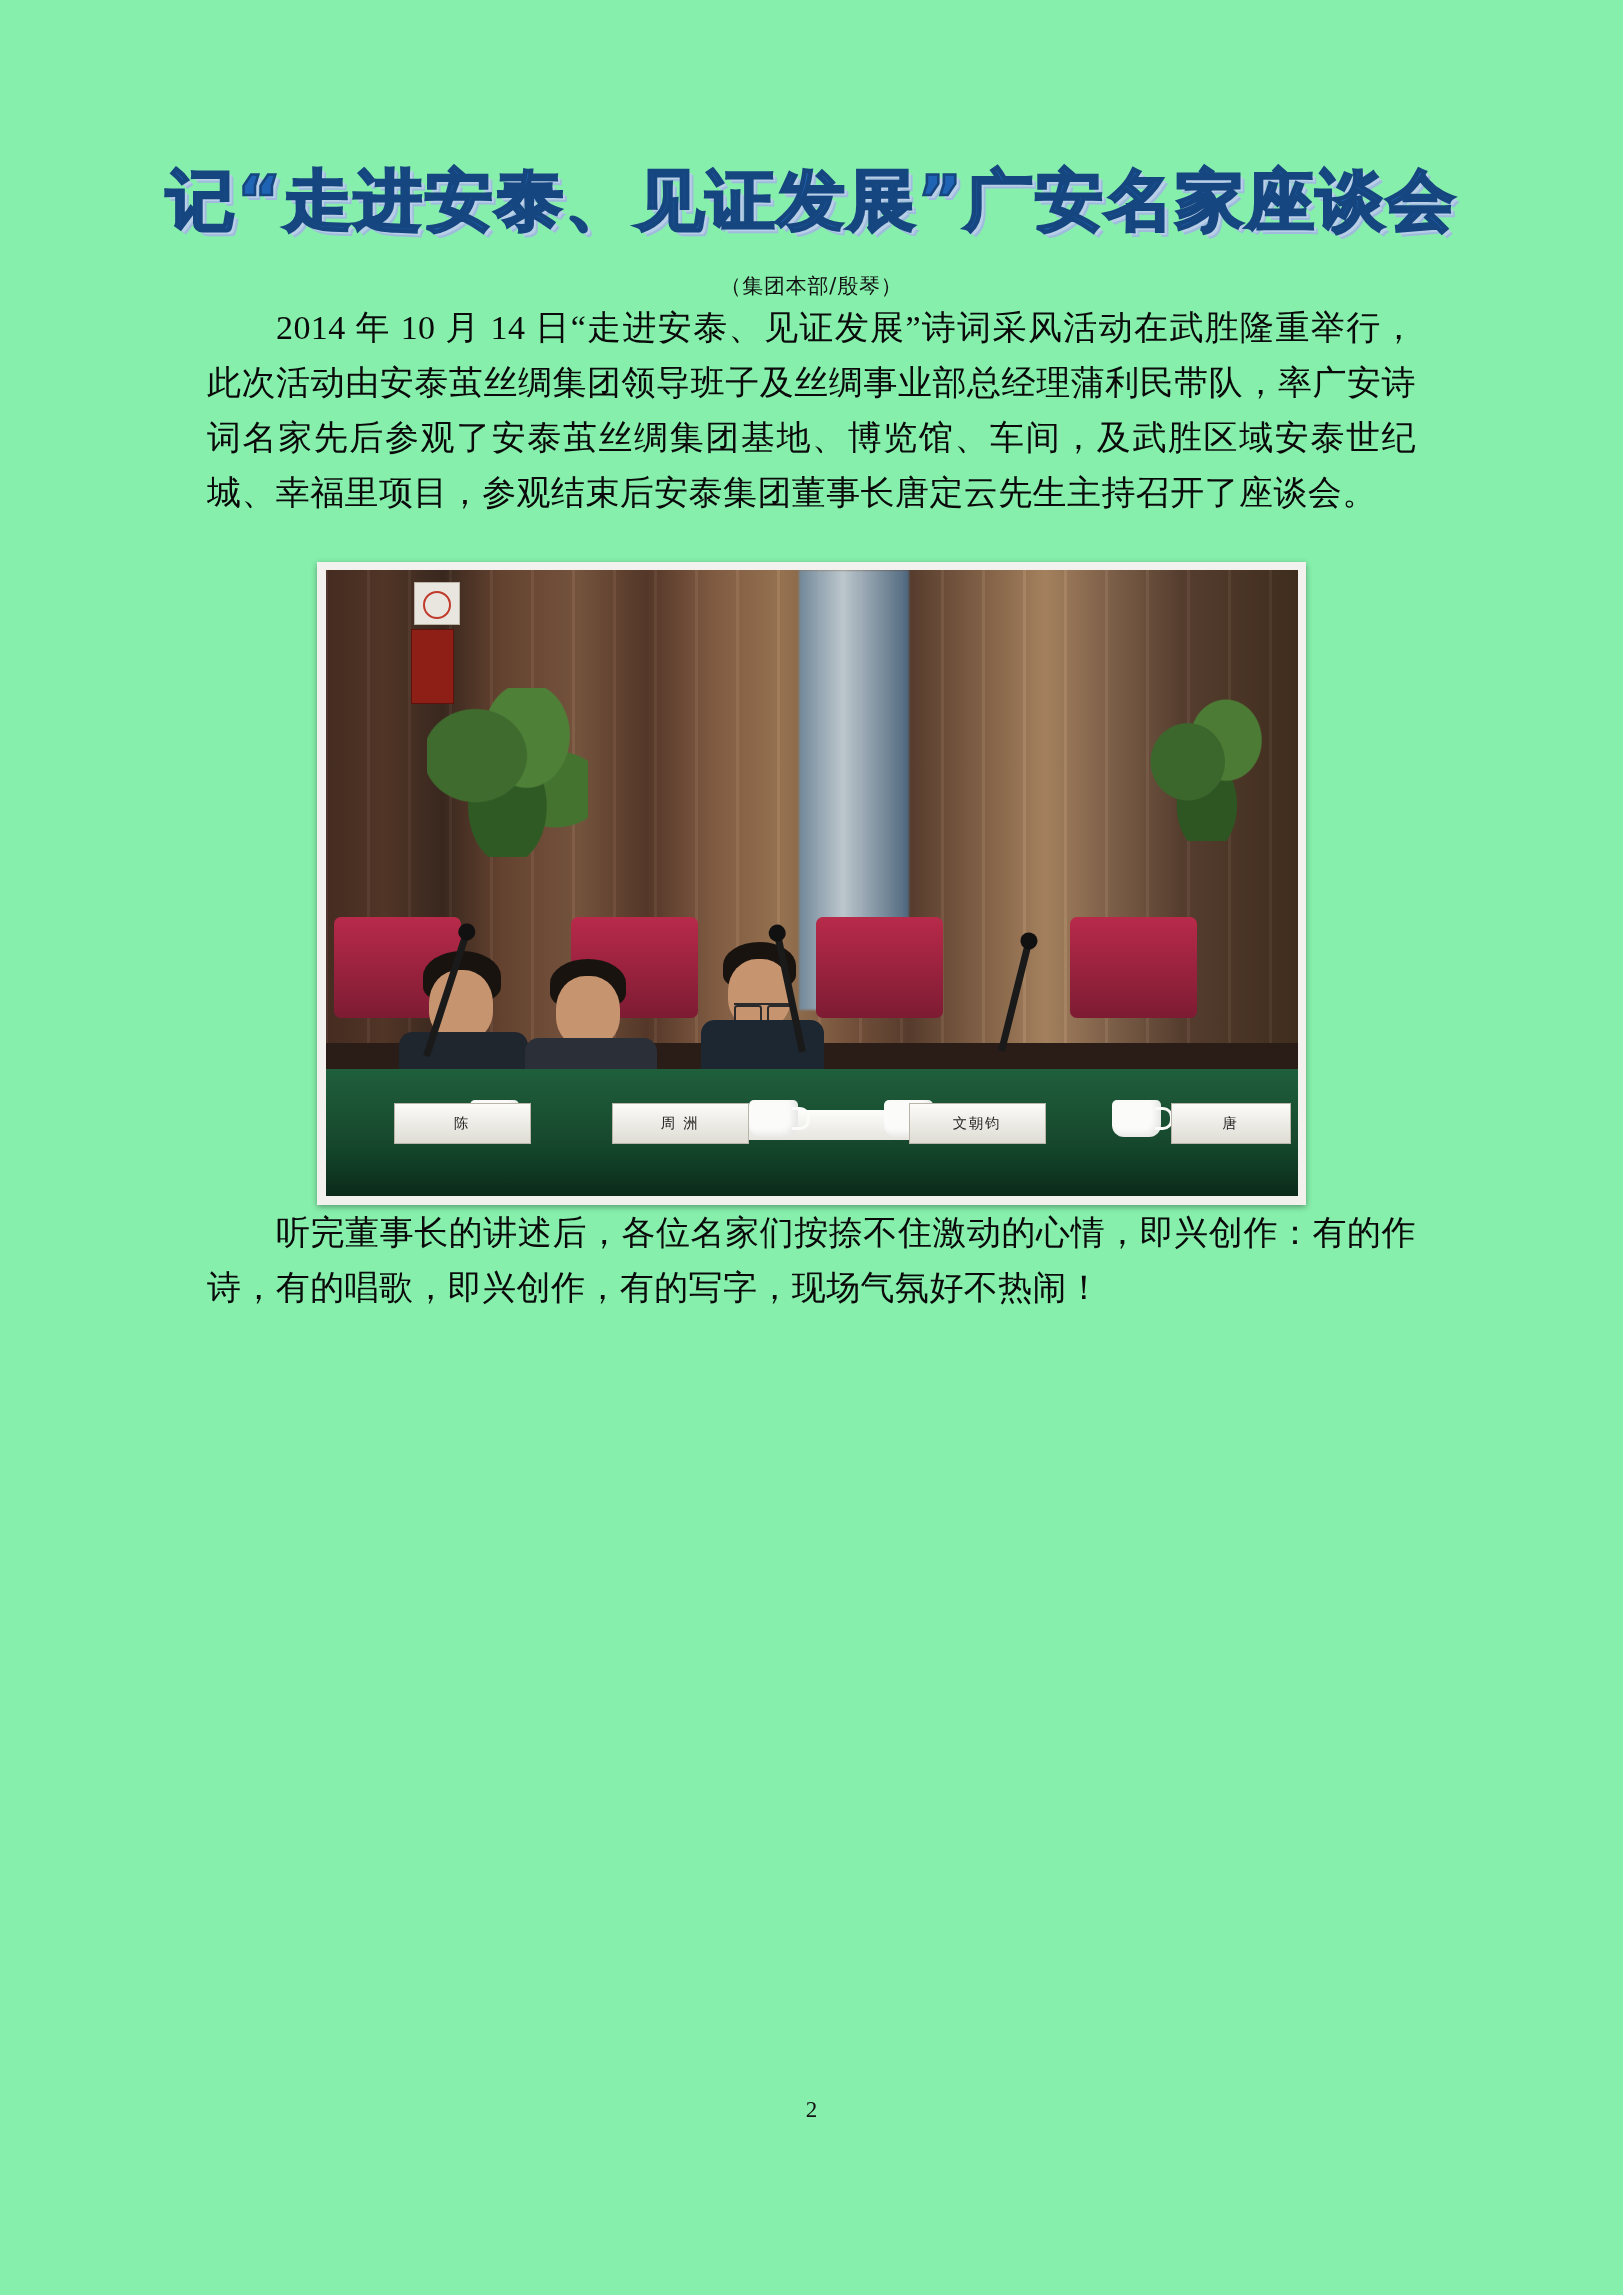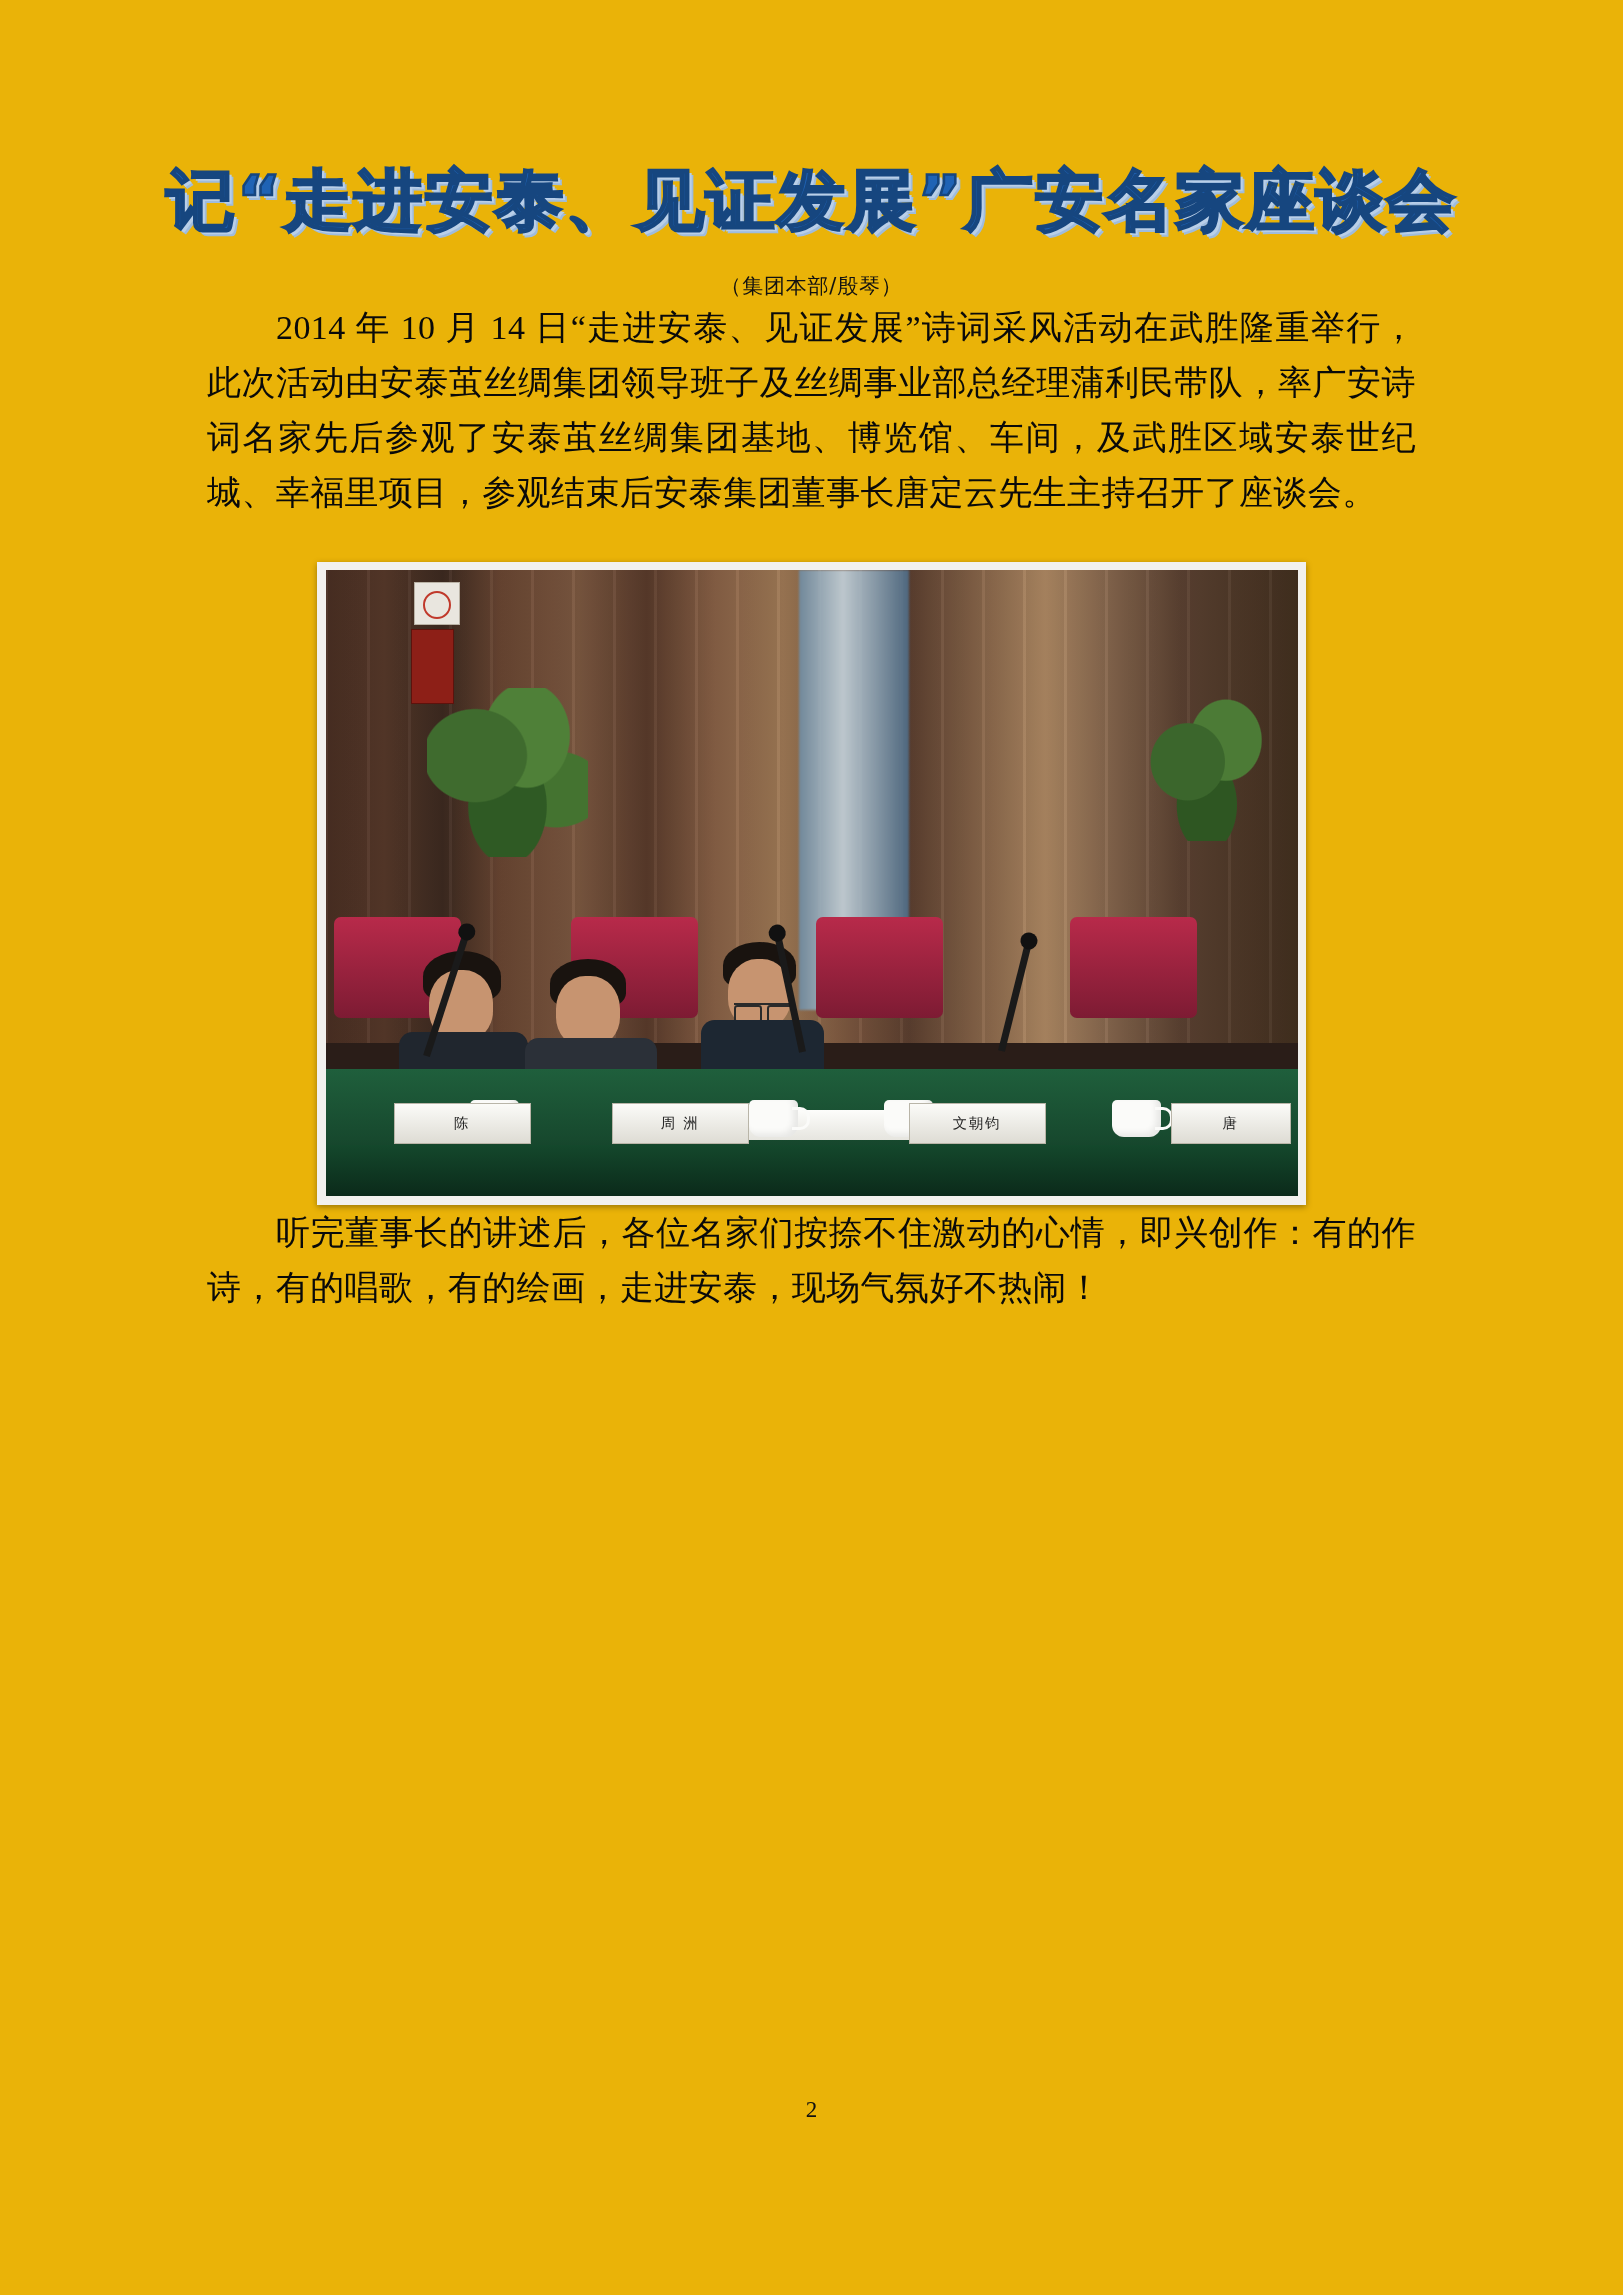--- a/index.html
+++ b/index.html
@@ -12,21 +12,21 @@
     min-height: 2295px;
     font-family: "Liberation Serif", "DejaVu Serif", serif;
     color: #000000;
   }
   .page {
     position: relative;
     width: 1623px;
     height: 2295px;
     box-sizing: border-box;
     padding: 0;
-    background: #eab308;
+    background: #86efac;
     overflow: hidden;
   }
 
   
   .title-wrap {
     margin-top: 165px;
     text-align: center;
   }
   .doc-title {
     display: inline-block;
@@ -383,19 +383,19 @@
 
         <div class="nameplate np1">陈 </div>
         <div class="nameplate np2">周 洲</div>
         <div class="nameplate np3">文朝钧</div>
         <div class="nameplate np4">唐</div>
       </div>
     </div>
   </div>
 
   <div class="body-block">
-    <p class="para para-3">听完董事长的讲述后，各位名家们按捺不住激动的心情，即兴创作：有的作诗，有的唱歌，有的绘画，走进安泰，现场气氛好不热闹！</p>
+    <p class="para para-3">听完董事长的讲述后，各位名家们按捺不住激动的心情，即兴创作：有的作诗，有的唱歌，即兴创作，有的写字，现场气氛好不热闹！</p>
   </div>
 
   <div class="page-number">2</div>
 
 </div>
 
 
 </body></html>

